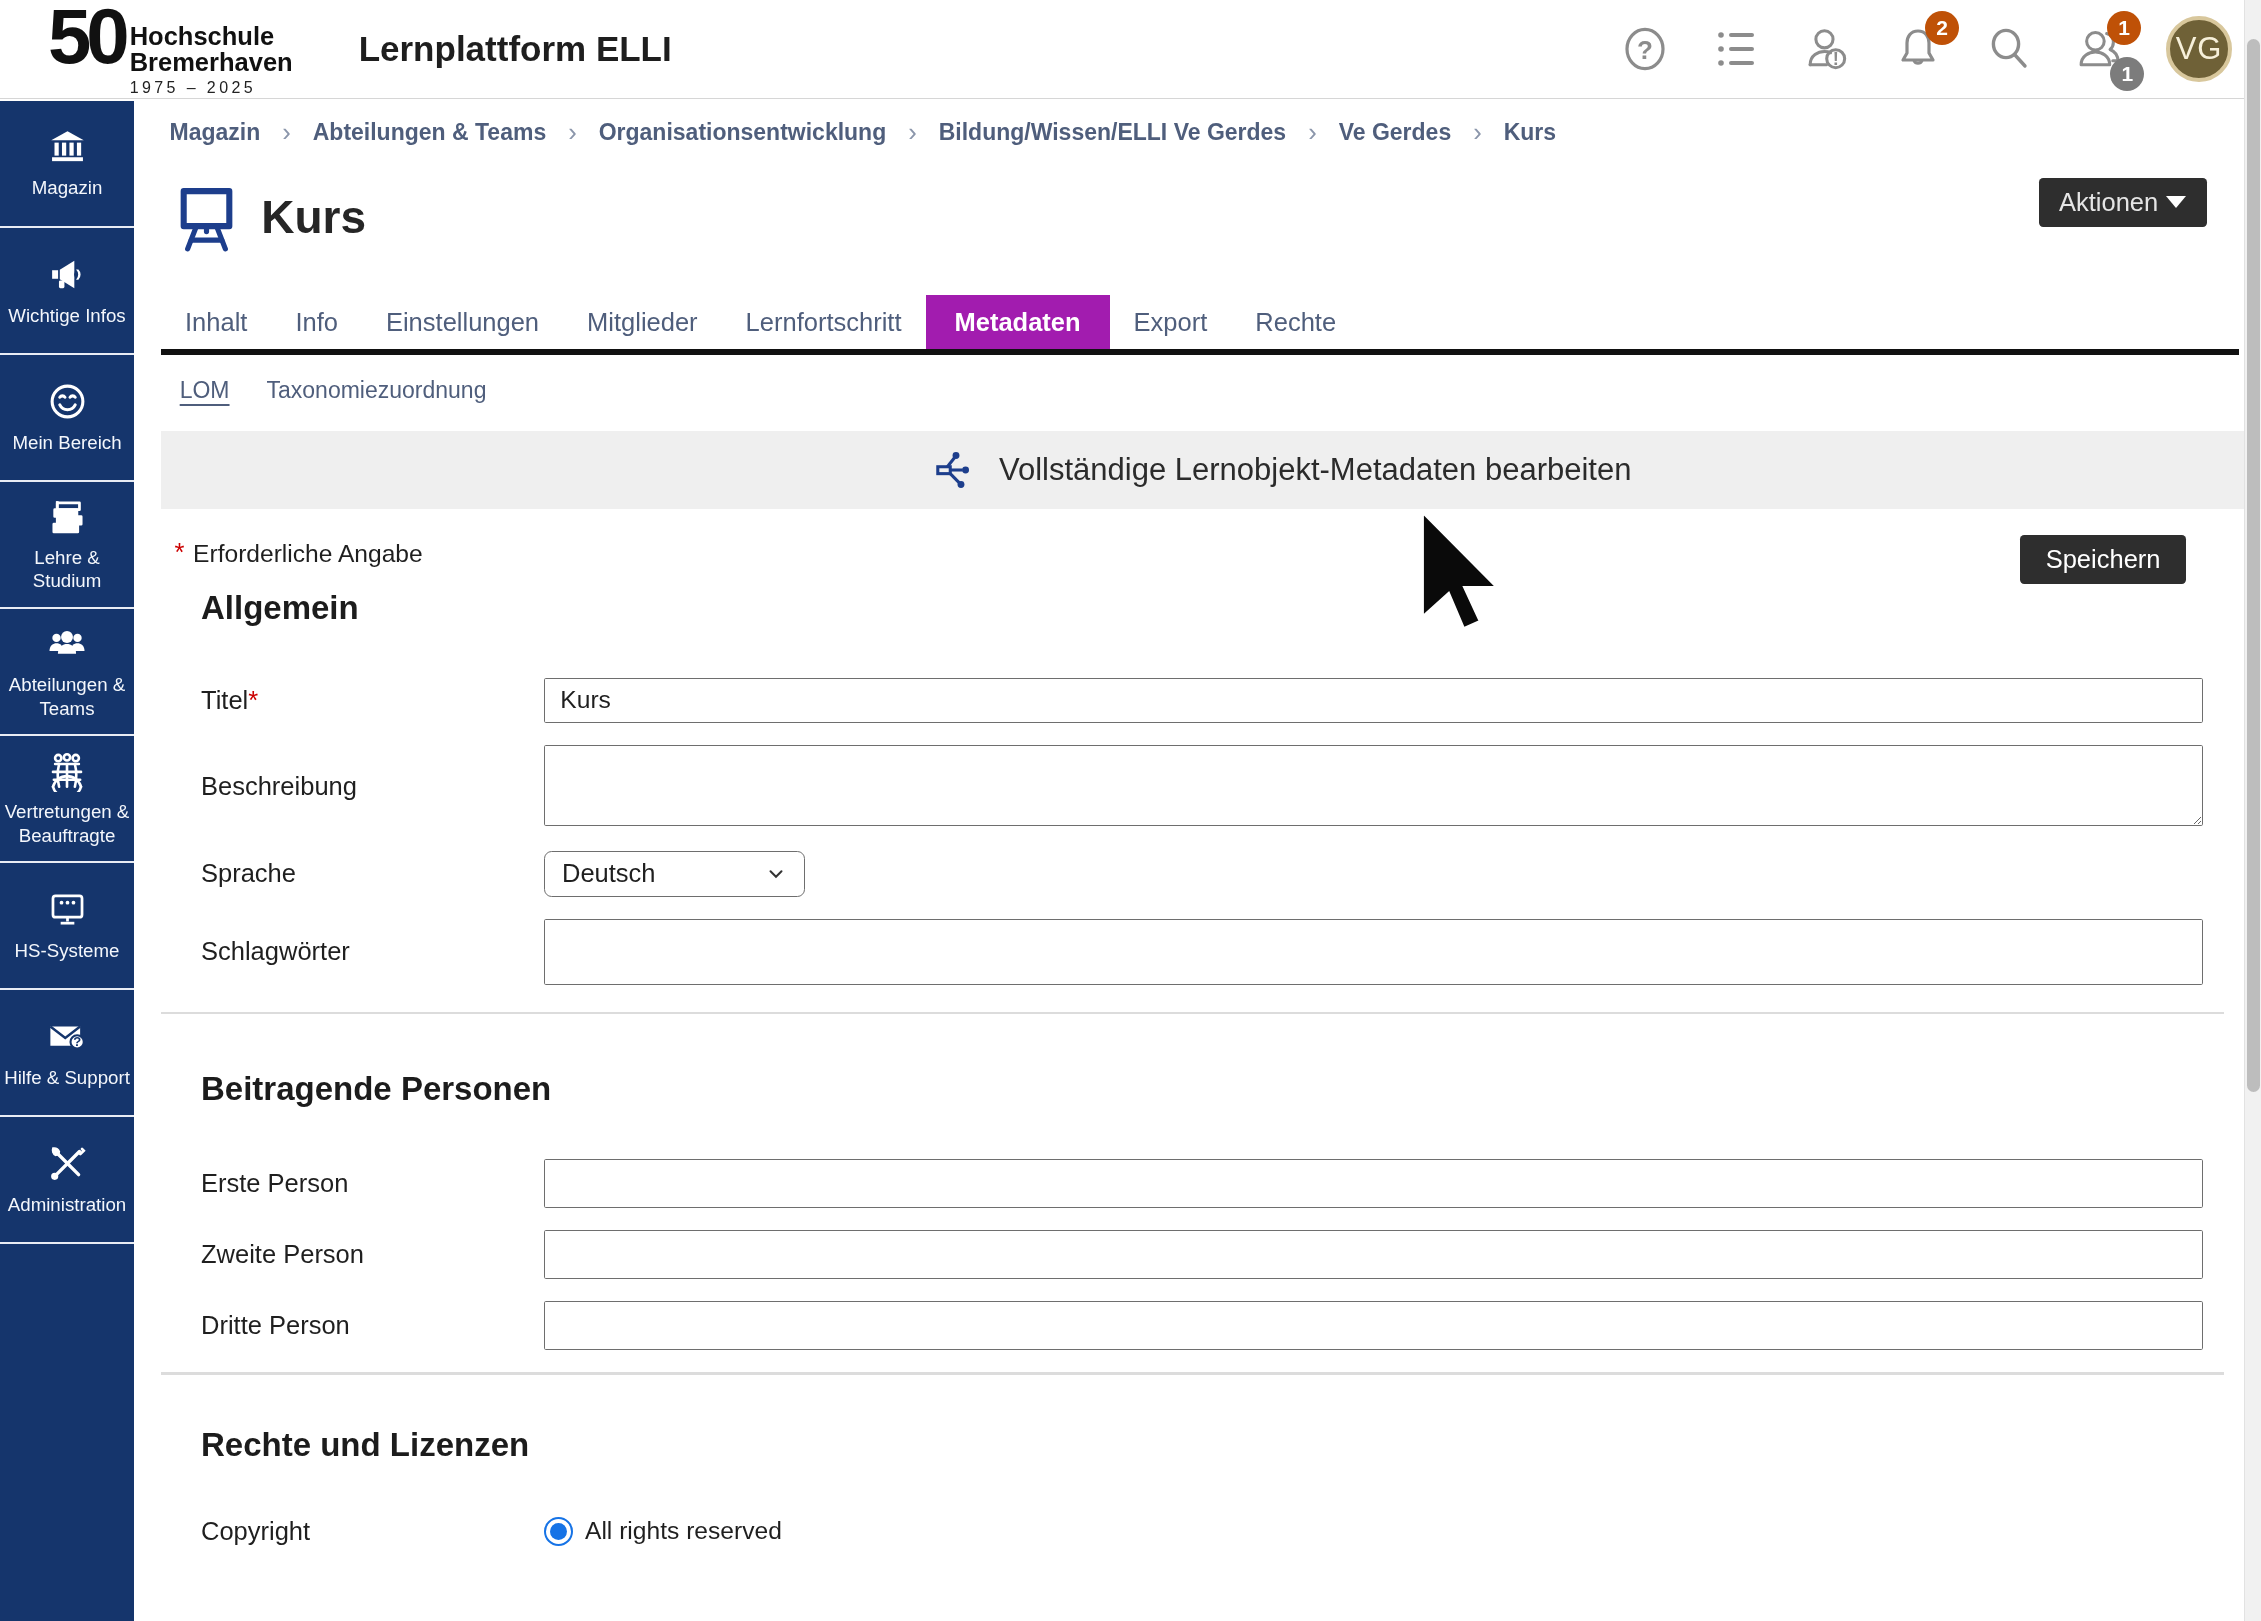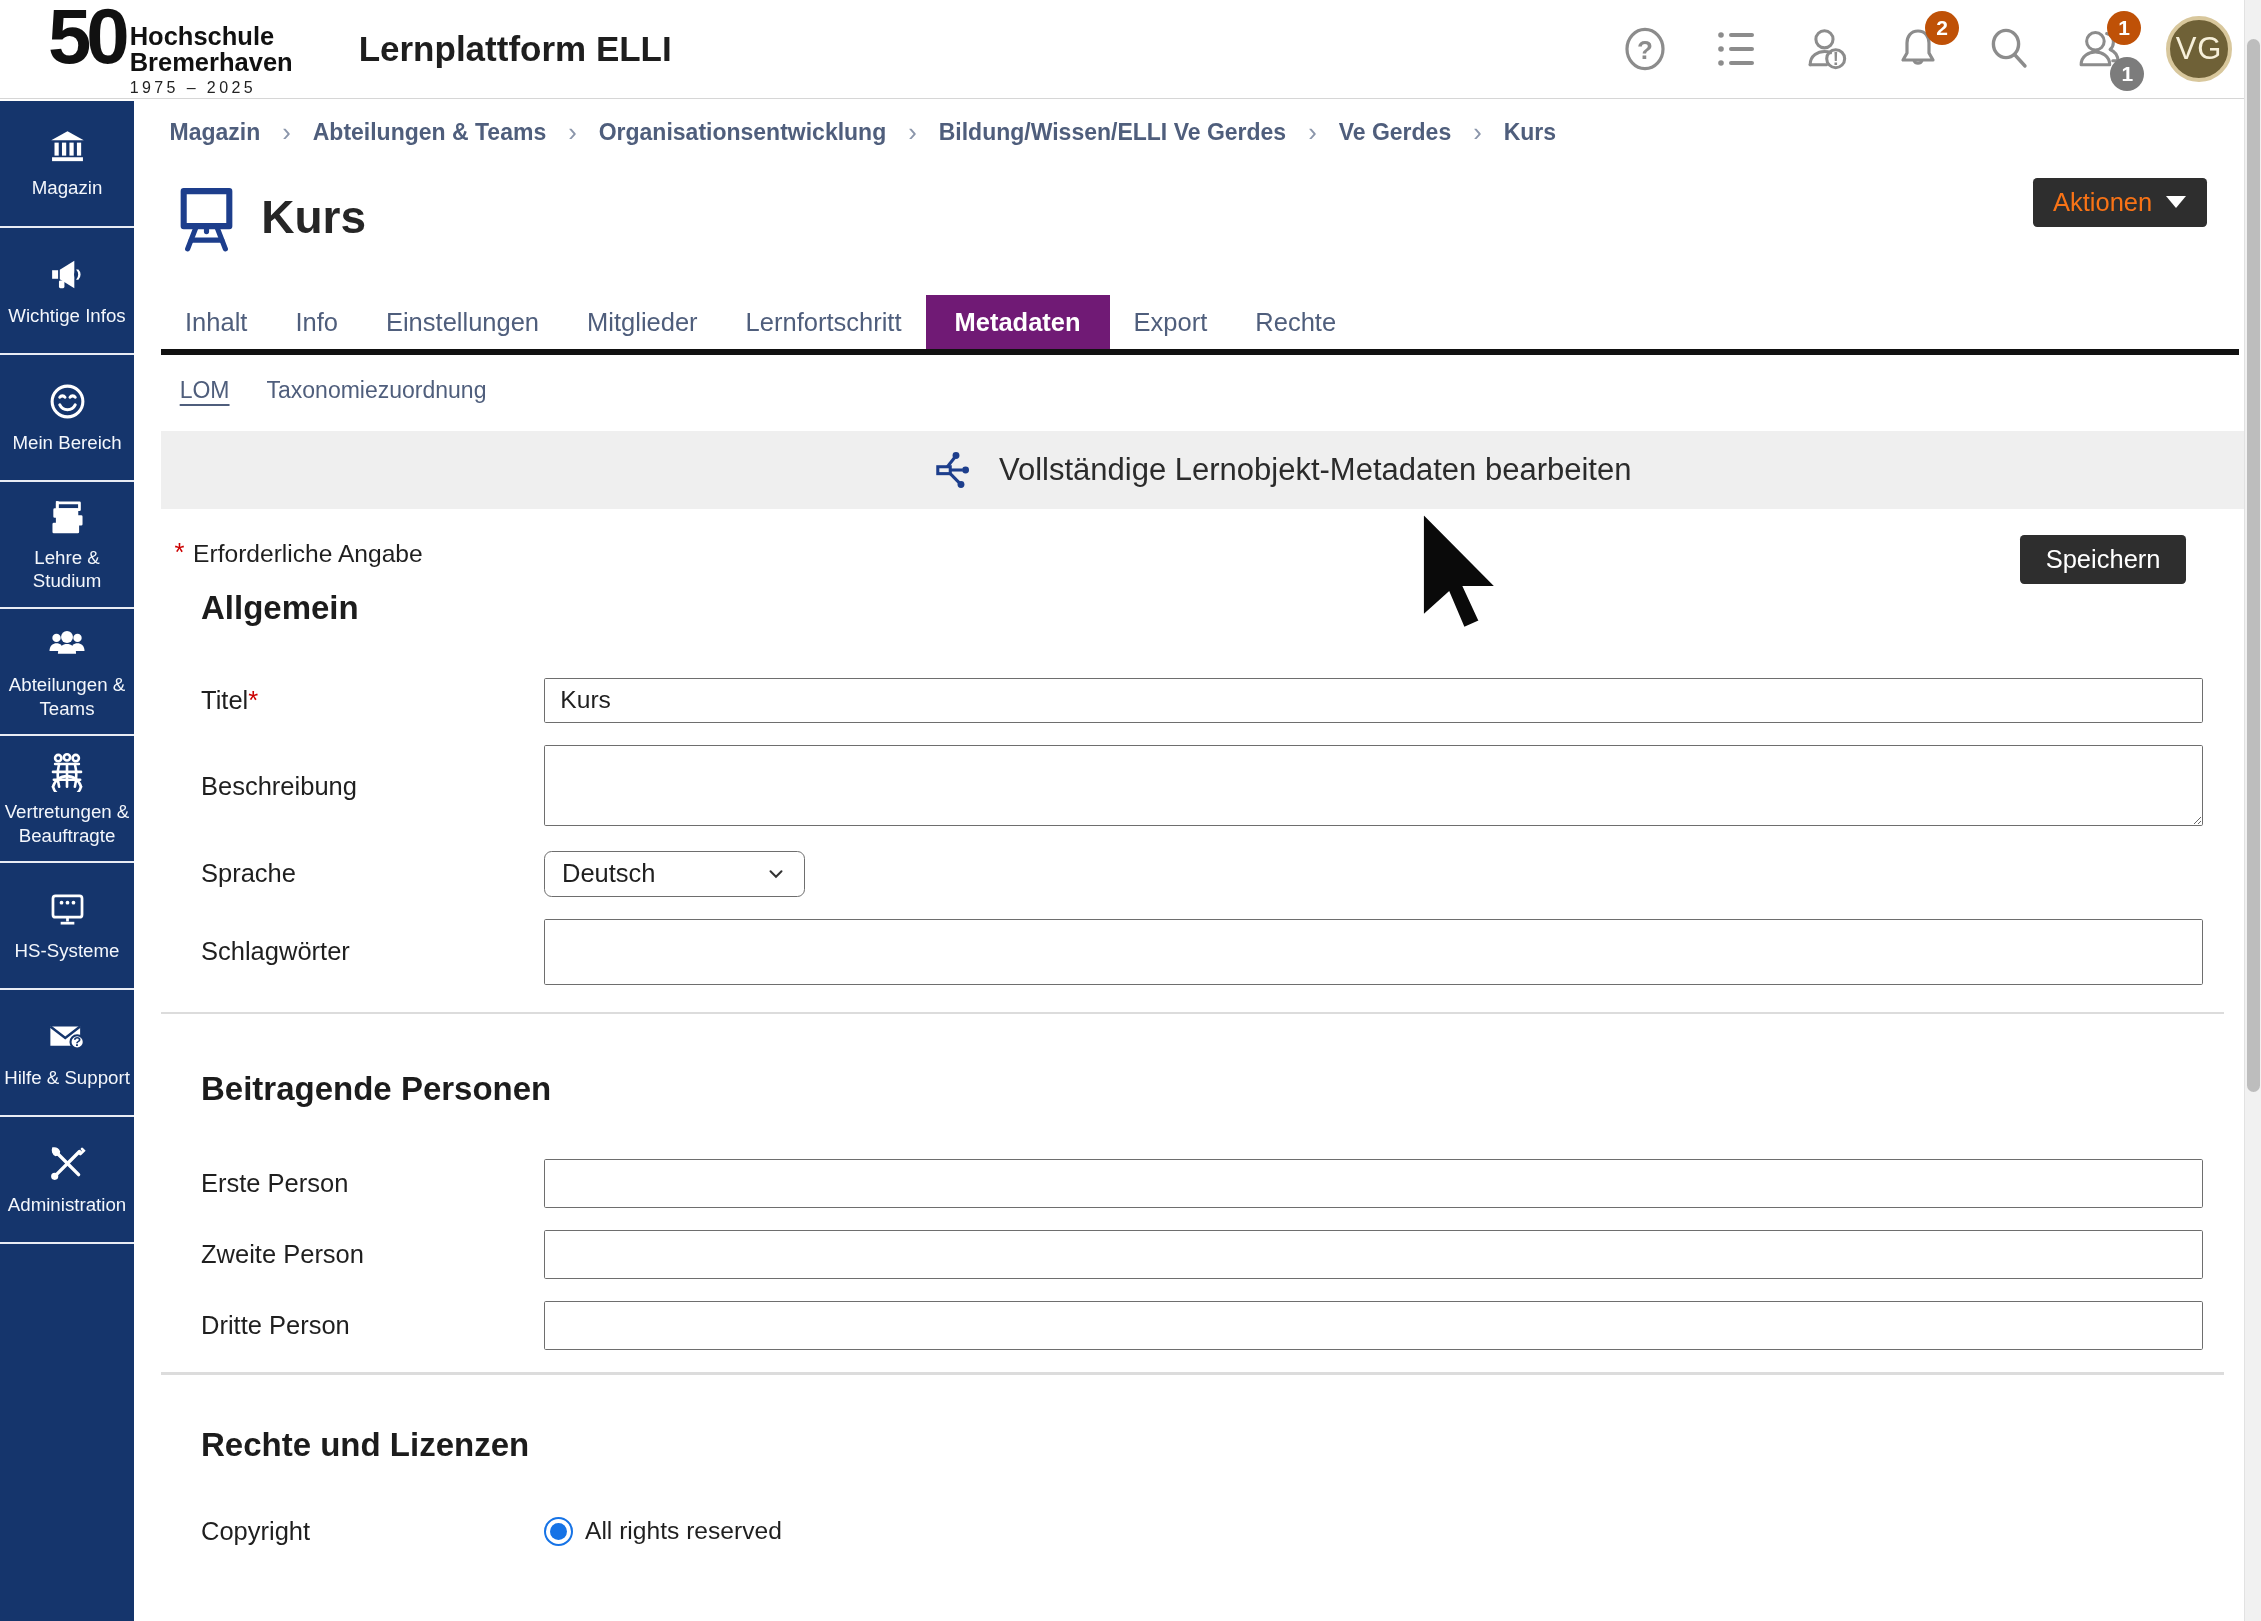--- a/index.html
+++ b/index.html
@@ -50,31 +50,31 @@
   .scroll-thumb { position:absolute; left:1.7px; width:13.6px; top:39px; height:1053px; background:#bdbdbd; border-radius:6.8px; }
   
   .main { position:absolute; left:134px; top:101px; width:2110px; height:1520px; background:#fff; padding:0 17px 0 27px; }
   .breadcrumb { display:flex; align-items:center; gap:22px; padding:17px 0 12px 8.5px; font-size:23px; font-weight:600; color:#4f5e7c; }
   .crumb { cursor:pointer; }
   .crumb-sep { color:#8b96ab; font-size:25.5px; font-weight:400; }
   .title-row { display:flex; align-items:center; margin-top:18.7px; padding-left:8.5px; position:relative; }
   .obj-icon { width:73px; height:78px; color:#1d3e8c; }
   .page-title { font-size:46px; font-weight:600; color:#262626; margin-left:18.7px; }
   .actions-btn {
-    position:absolute; right:20.4px; top:0px; background:#2e2e2e; color:#f97316; border:none;
+    position:absolute; right:20.4px; top:0px; background:#2e2e2e; color:#e5e5e5; border:none;
     font-size:25.5px; font-family:inherit; padding:10.2px 20.4px; border-radius:4.2px; cursor:pointer;
-    display:flex; align-items:center; gap:14px;
+    display:flex; align-items:center; gap:8px;
   }
   .caret { display:inline-block; width:0; height:0; border-left:10.2px solid transparent; border-right:10.2px solid transparent; border-top:12px solid #fff; }
   
   .tabbar { display:flex; align-items:flex-end; margin-top:39px; border-bottom:6px solid #111; width:2078px; }
   .tab {
     font-size:25.5px; color:#4f5e7c; padding:13.6px 24px 12px 24px; cursor:pointer; white-space:nowrap;
   }
-  .tab.active { background:#701a75; color:#fff; font-weight:600; padding-left:29px; padding-right:29px; }
+  .tab.active { background:#a21caf; color:#fff; font-weight:600; padding-left:29px; padding-right:29px; }
   .subtabs { display:flex; gap:37px; margin-top:22px; padding-left:18.7px; font-size:23px; color:#4f5e7c; }
   .subtab { cursor:pointer; }
   .subtab.active { text-decoration:underline; text-underline-offset:6px; }
   
   .banner {
     margin-top:27px; width:2242px; height:78px; background:#efefef;
     display:flex; align-items:center; justify-content:center; gap:20.4px; cursor:pointer;
   }
   .hub-icon { width:46px; height:46px; color:#1d3e8c; }
   .banner-label { font-size:31px; color:#2b2b2b; }

